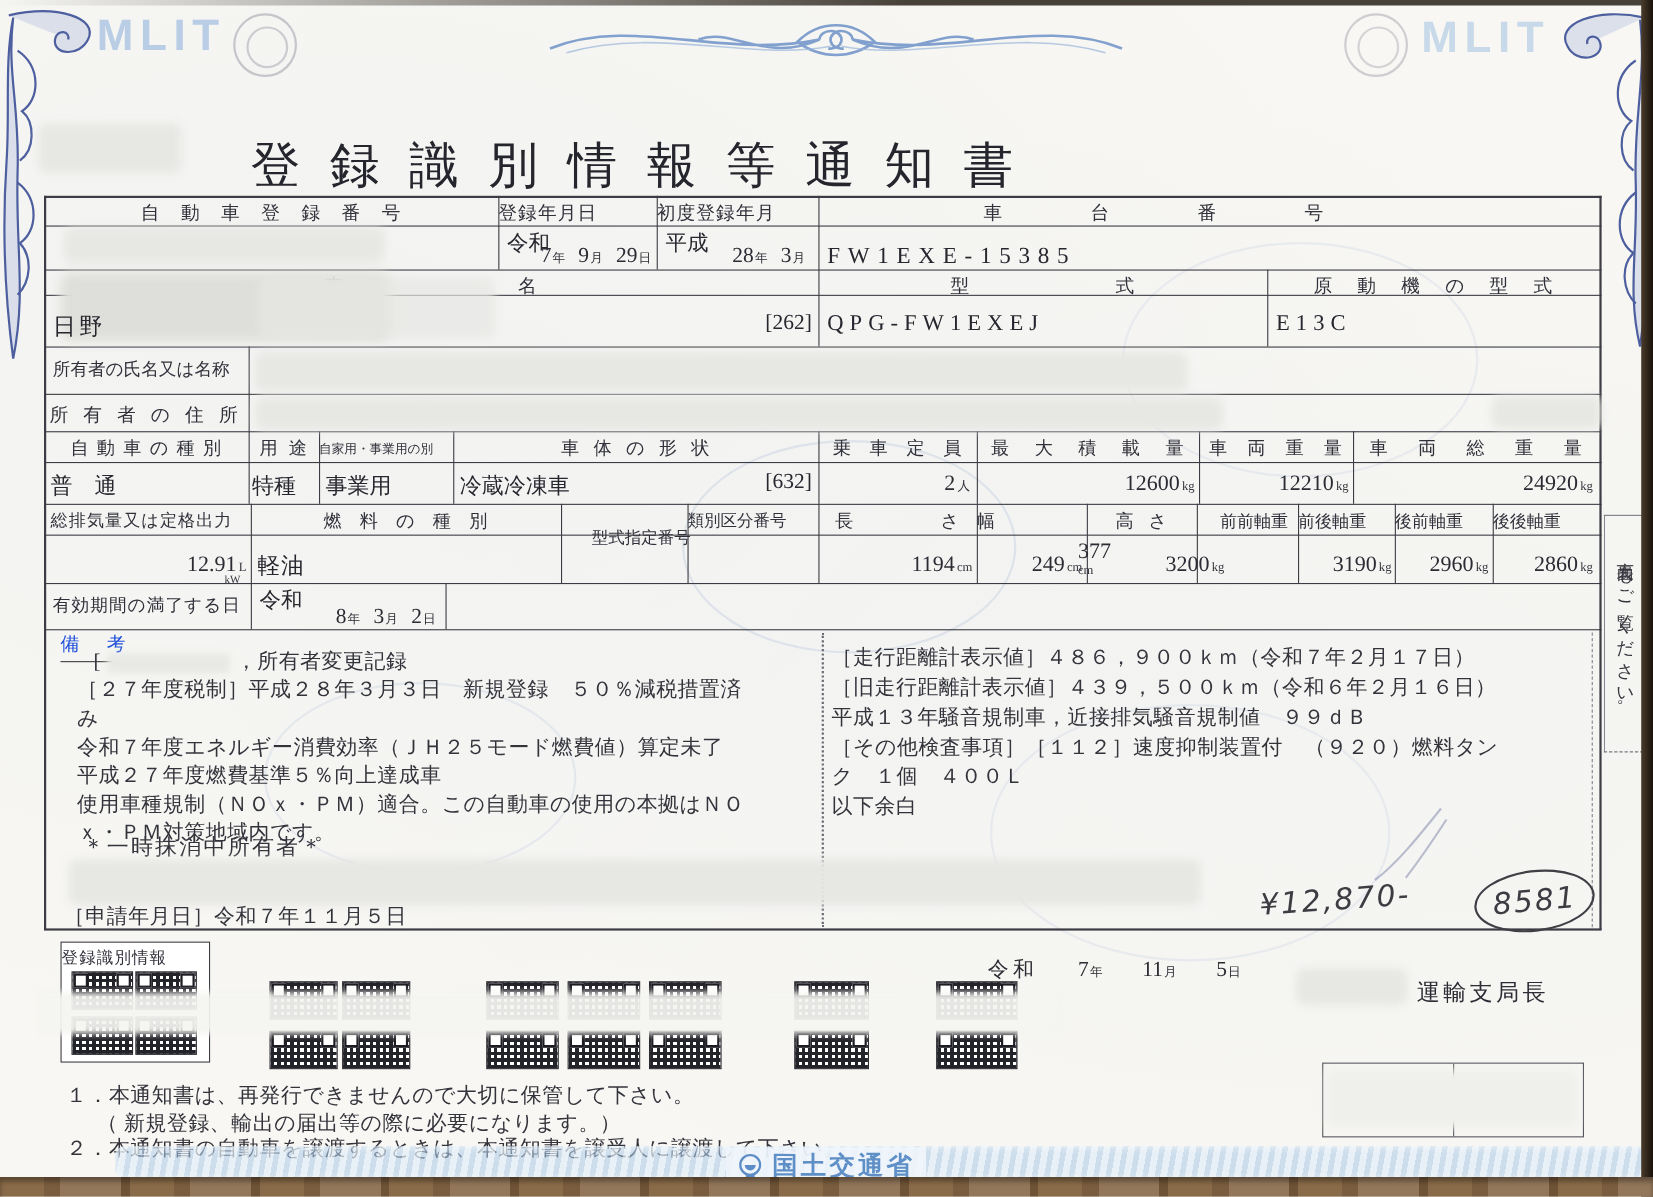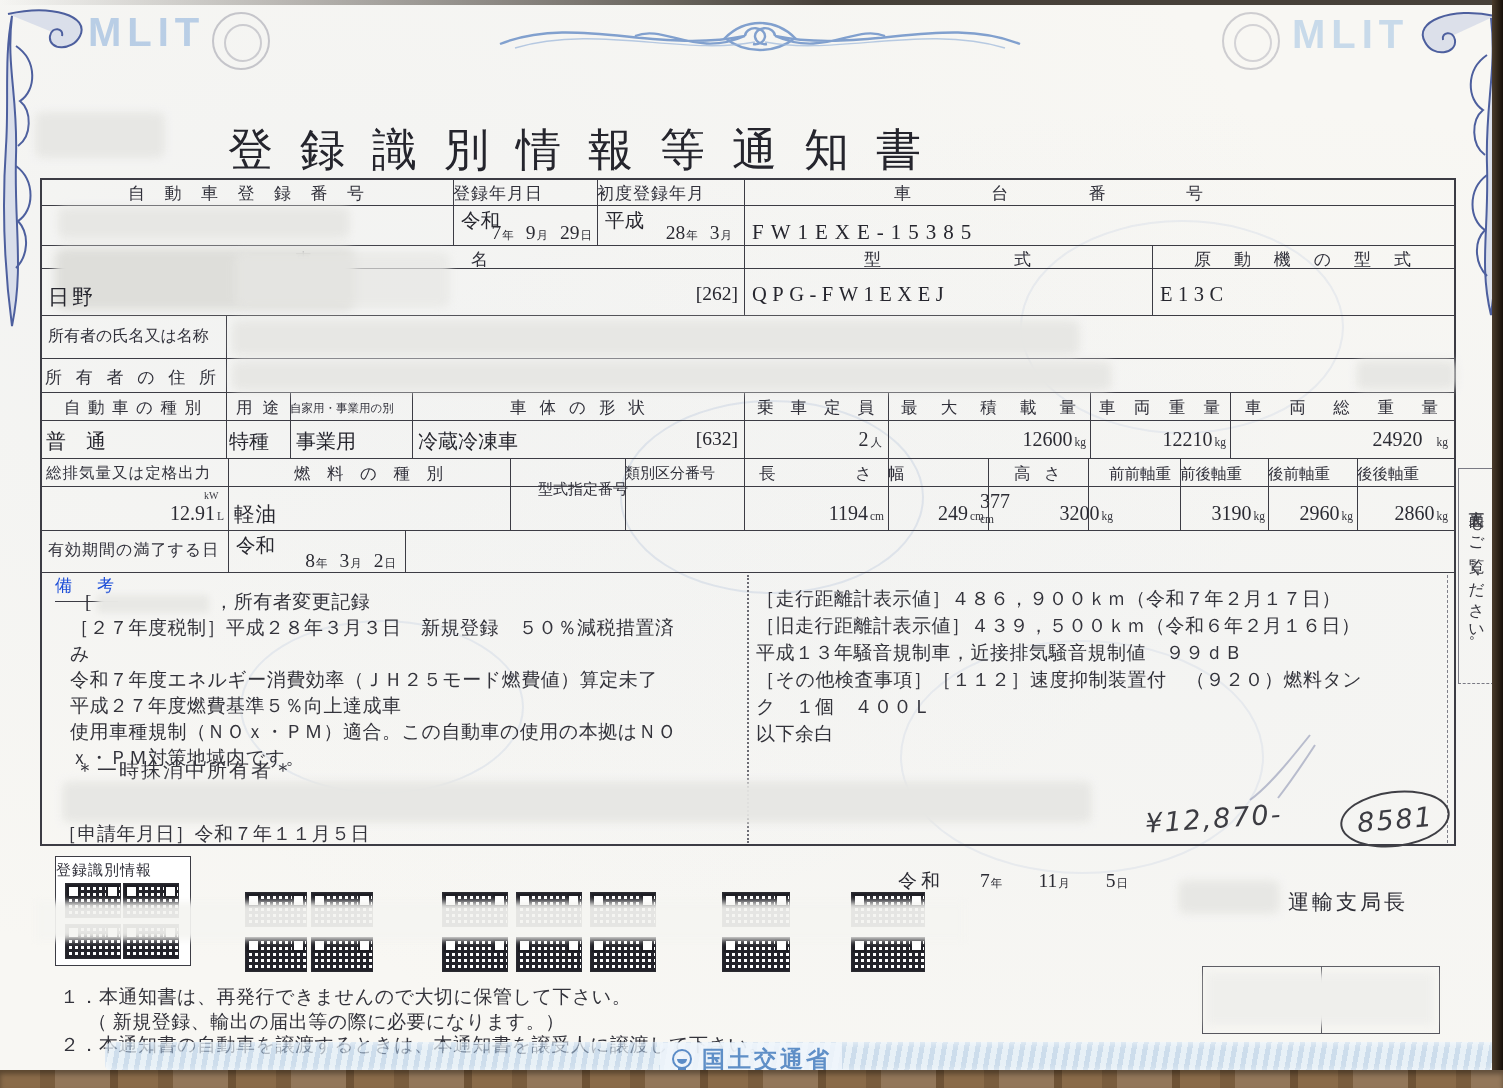--- a/index.html
+++ b/index.html
@@ -38,21 +38,21 @@
       background-image:
         repeating-linear-gradient(0deg,#23232a 0 3px,rgba(255,255,255,0) 3px 6px),
         repeating-linear-gradient(90deg,#23232a 0 3px,#ffffff 3px 6px);
       outline:1px solid #2a2a30;}
   .qr:before,.qr:after{content:"";position:absolute;top:1px;width:9px;height:9px;
       border:2.5px solid #1c1c22;background:#fff;}
   .qr:before{left:1px;} .qr:after{right:1px;}
   .blurband{position:absolute;background:rgba(244,244,241,.93);filter:blur(3px);}
   .wm{position:absolute;border-radius:50%;border:2px solid rgba(110,140,195,.16);}
   .hand{font-family:"DejaVu Sans",sans-serif;font-style:italic;color:#3c3c42;}
-  .unit-kw{font-size:10px;color:#3a3a42;}
+  .unit-kw{font-size:10px;color:#3a3a42;margin-top:32px;}
 </style>
 </head>
 <body>
 
 <div class="abs" style="left:0;top:0;width:1503px;height:5px;background:linear-gradient(90deg,rgba(40,33,25,0),rgba(40,33,25,.85) 55%);"></div>
 
 <svg class="abs" style="left:2px;top:6px;" width="100" height="330" viewBox="0 0 100 330">
   <g stroke="#4d5f9e" fill="rgba(125,145,205,.22)" stroke-width="2">
     <path d="M6,8 C50,-2 88,10 78,30 C70,46 46,44 48,30 C50,20 62,22 60,30"></path>
     <path d="M10,10 C4,60 16,90 14,150 C12,220 22,260 10,320 C2,260 0,200 4,140 C7,95 2,50 10,10 Z"></path>
@@ -213,21 +213,21 @@
     <span class="u">人</span>
   </div>
 <div class="abs meas" style="left:958px;top:428px;width:128px;">
   <span class="num">12600</span>
     <span class="u">kg</span>
   </div>
 <div class="abs meas" style="left:1098px;top:428px;width:128px;">
   <span class="num">12210</span>
     <span class="u">kg</span>
   </div>
-<div class="abs meas" style="left:1320px;top:428px;width:128px;gap:12px;">
+<div class="abs meas" style="left:1320px;top:428px;width:128px;">
   <span class="num">24920</span>
     <span class="u">kg</span>
   </div>
 
 <div class="abs" style="left:46px;top:463px;font-size:15.5px;color:#30303a;letter-spacing:1px;">総排気量又は定格出力</div>
 <div class="abs hd spread" style="left:228px;top:463px;width:282px;padding:0 66px;box-sizing:border-box;font-size:16.5px;">燃料の種別</div>
 <div class="abs ctr" style="left:538px;top:464px;width:115px;font-size:15px;color:#30303a;margin-top:16px;">型式指定番号</div>
 <div class="abs ctr" style="left:625px;top:464px;width:119px;font-size:15px;color:#30303a;">類別区分番号</div>
 <div class="abs hd spread" style="left:744px;top:463px;width:144px;padding:0 15px;box-sizing:border-box;font-size:16.5px;">長さ</div>
 <div class="abs ctr hd" style="left:888px;top:463px;width:100px;font-size:16.5px;">幅</div>

